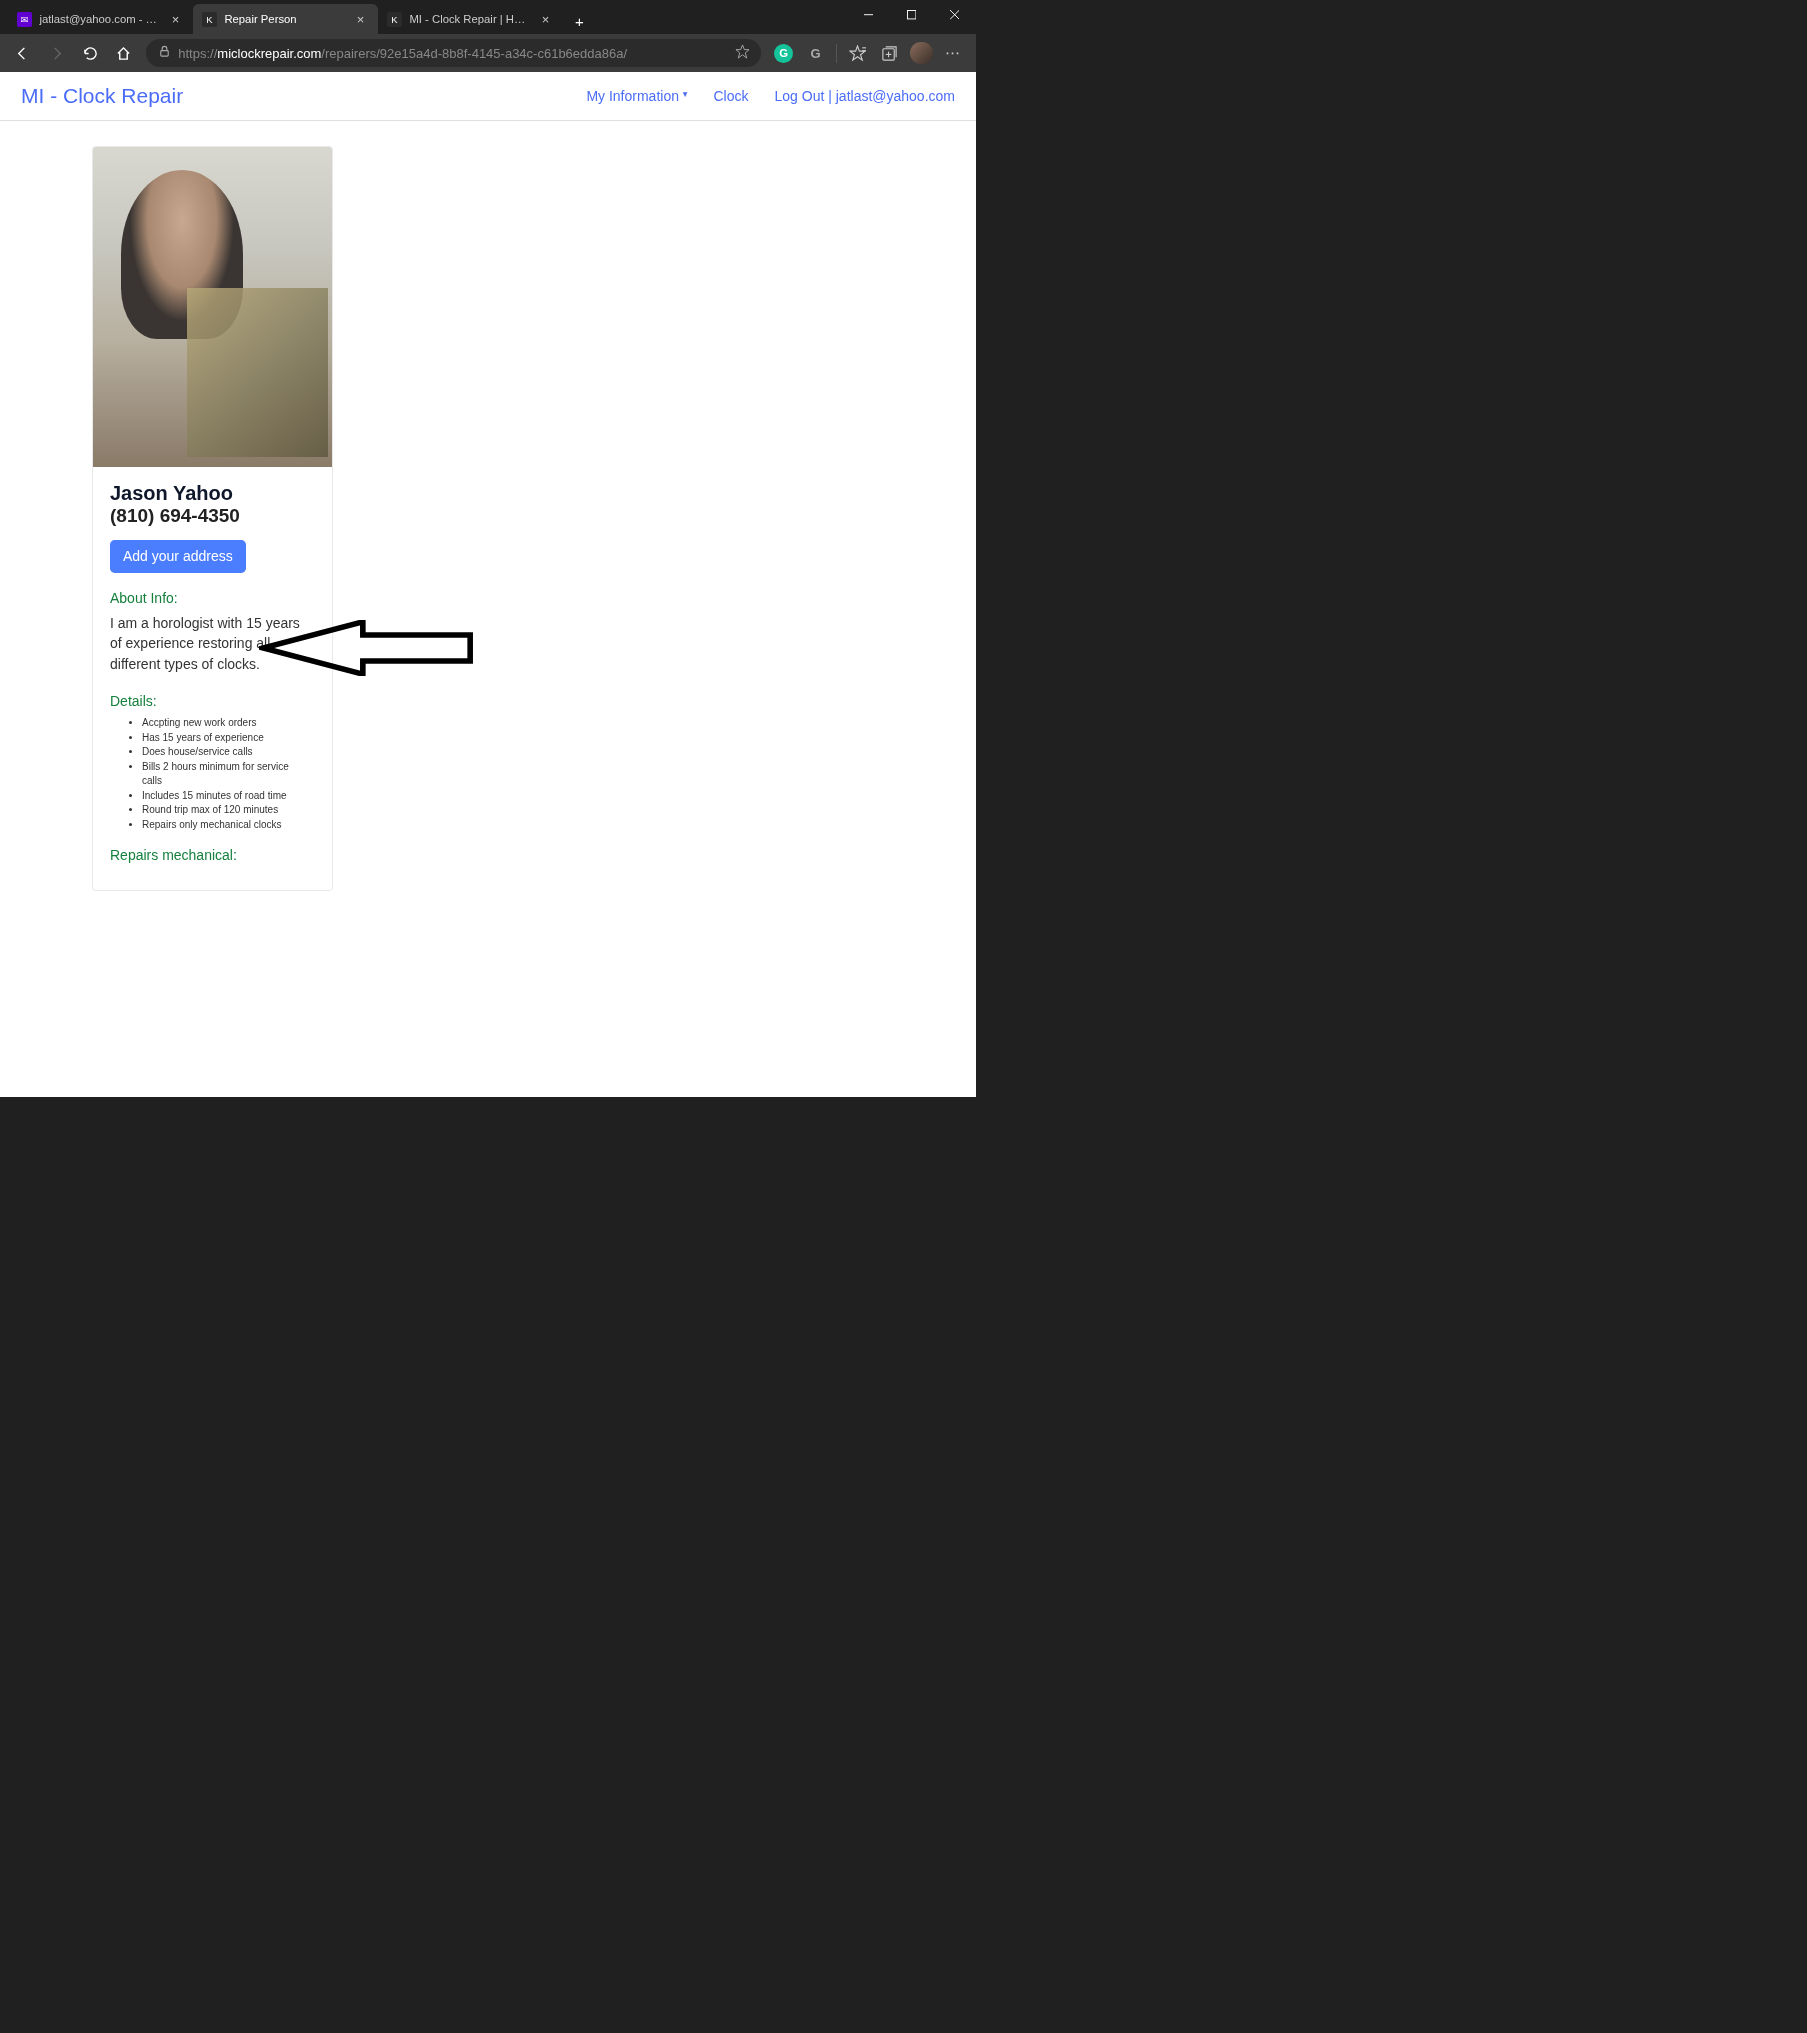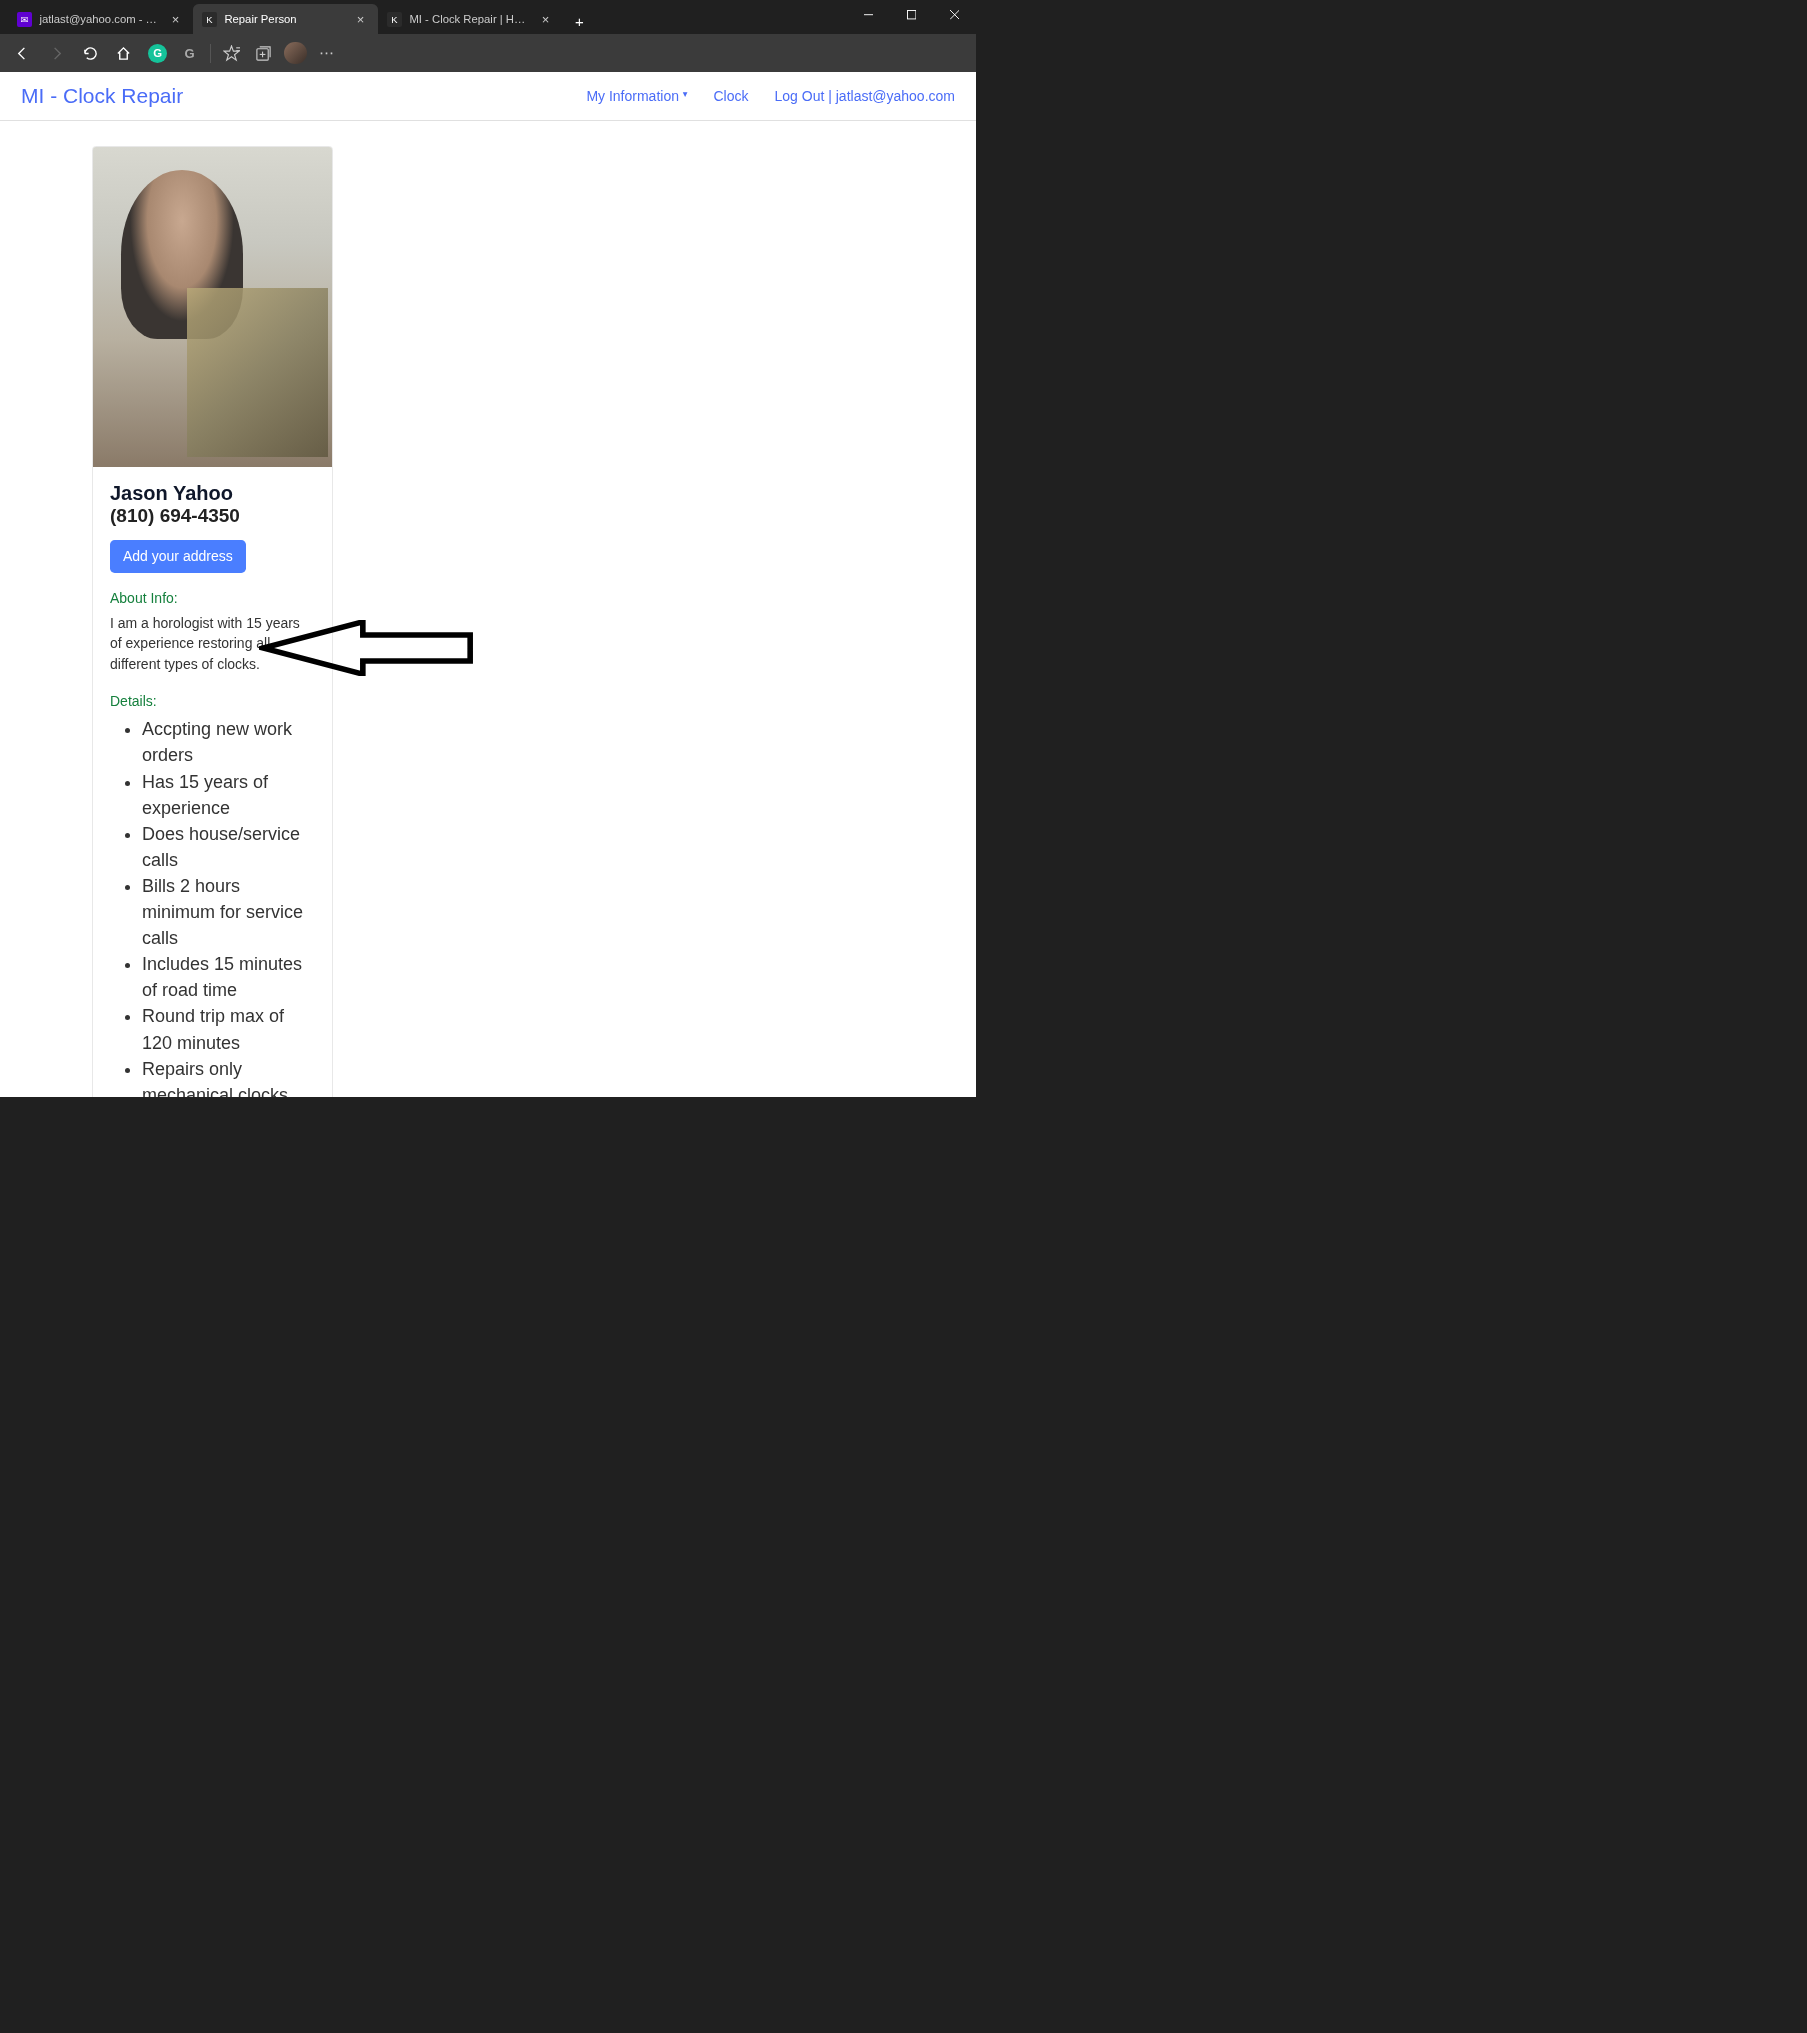--- a/index.html
+++ b/index.html
@@ -281,21 +281,21 @@
       color: #333;
       line-height: 1.45;
       margin-bottom: 19px;
     }
     .details-list {
       list-style: disc;
       padding-left: 32px;
       margin-bottom: 15px;
     }
     .details-list li {
-      font-size: 18px;
+      font-size: 10px;
       color: #333;
       line-height: 1.45;
       padding-right: 3.8px;
     }
     
     .arrow-annotation {
       position: absolute;
       left: 259px;
       top: 499px;
       pointer-events: none;
@@ -370,20 +370,36 @@
   </div>
   <div class="nav-btn">
     <svg width="15" height="15" viewBox="0 0 16 16">
         <path d="M2 8 A6 6 0 1 1 4 12.5 M2 8 L2 4 M2 8 L6 8" fill="none" stroke="#fff" stroke-width="1.5"></path>
       </svg>
   </div>
   <div class="nav-btn">
     <svg width="15" height="15" viewBox="0 0 16 16">
         <path d="M2 8 L8 2 L14 8 M4 7 L4 14 L12 14 L12 7" fill="none" stroke="#fff" stroke-width="1.5"></path>
       </svg>
+  </div>
+  <div class="address-bar">
+    <span class="lock">
+      <svg width="13" height="13" viewBox="0 0 14 14">
+          <rect x="3" y="6" width="8" height="6" rx="1" fill="none" stroke="#aaa" stroke-width="1.2"></rect>
+          <path d="M4.5 6 V4 A2.5 2.5 0 0 1 9.5 4 V6" fill="none" stroke="#aaa" stroke-width="1.2"></path>
+        </svg>
+    </span>
+    <span class="url">
+      <span class="path">https://</span><span class="domain">miclockrepair.com</span><span class="path">/repairers/92e15a4d-8b8f-4145-a34c-c61b6edda86a/</span>
+    </span>
+    <span class="favorite">
+      <svg width="15" height="15" viewBox="0 0 16 16">
+          <path d="M8 1 L10 6 L15 6 L11 9.5 L12.5 15 L8 11.5 L3.5 15 L5 9.5 L1 6 L6 6 Z" fill="none" stroke="#aaa" stroke-width="1"></path>
+        </svg>
+    </span>
   </div>
   <div class="toolbar-right">
     <div class="toolbar-icon">
       <div class="grammarly-icon">G</div>
     </div>
     <div class="toolbar-icon" style="color:#aaa;font-size:13px;font-weight:bold;">G</div>
     <div class="toolbar-sep"></div>
     <div class="toolbar-icon">
       <svg width="17" height="17" viewBox="0 0 18 18">
           <path d="M9 1 L11 6.5 L17 6.5 L12.2 10.3 L14 16 L9 12.4 L4 16 L5.8 10.3 L1 6.5 L7 6.5 Z" fill="none" stroke="#ccc" stroke-width="1.2"></path>

